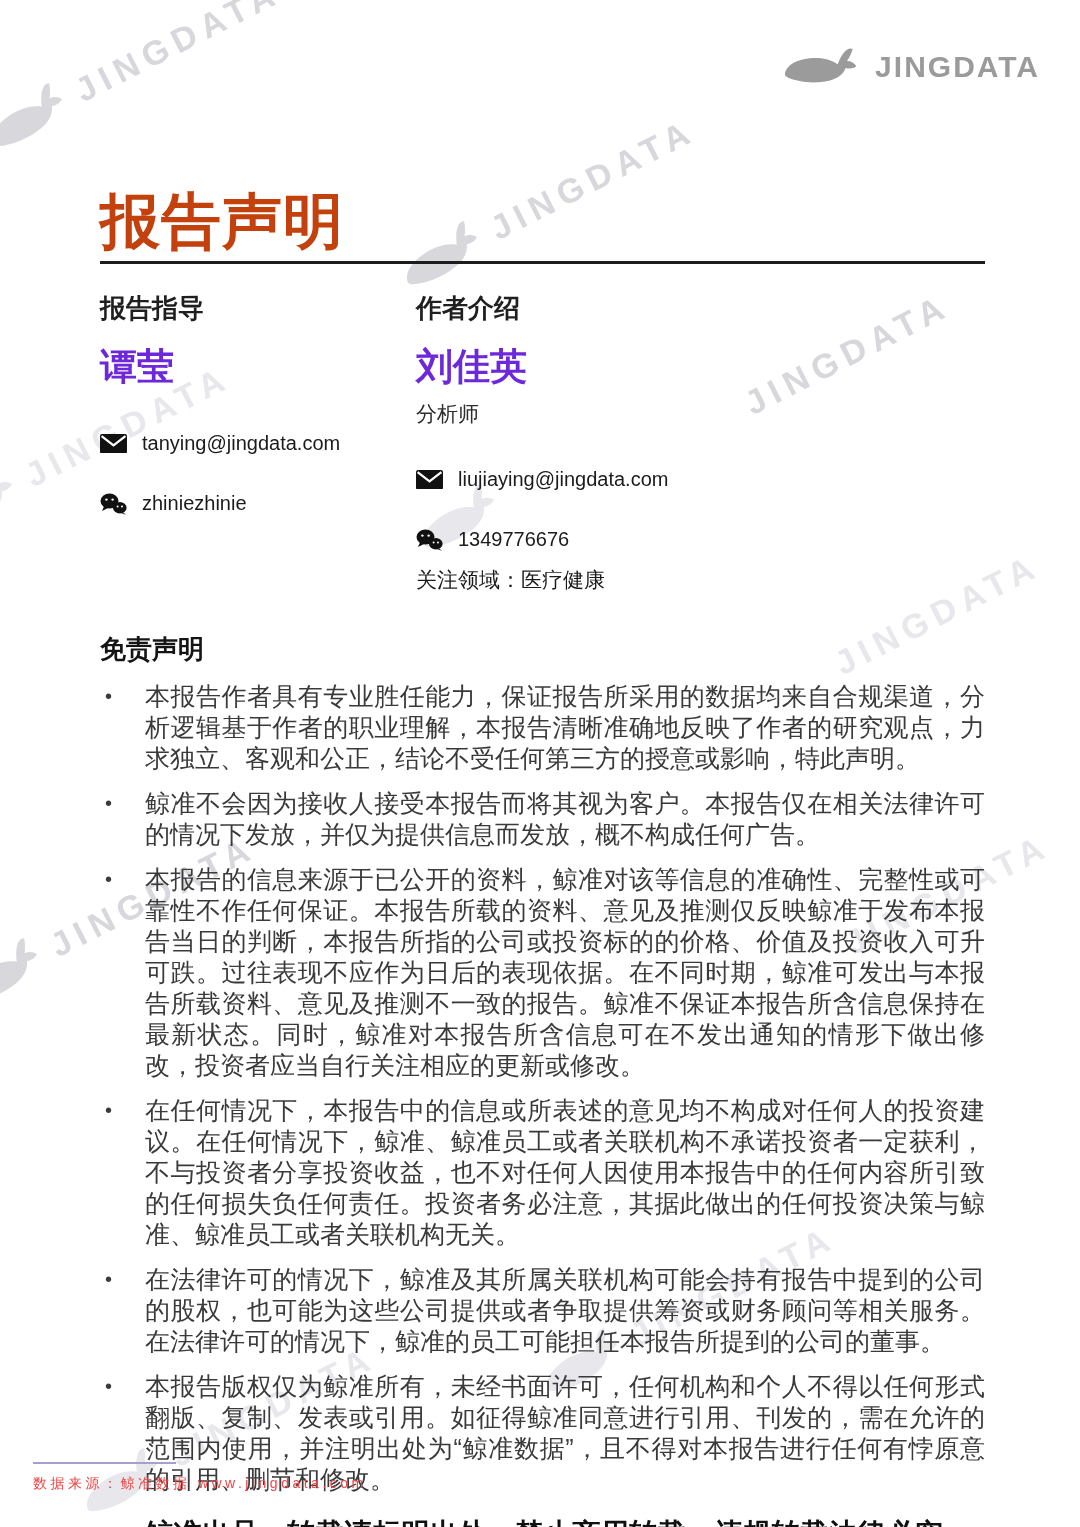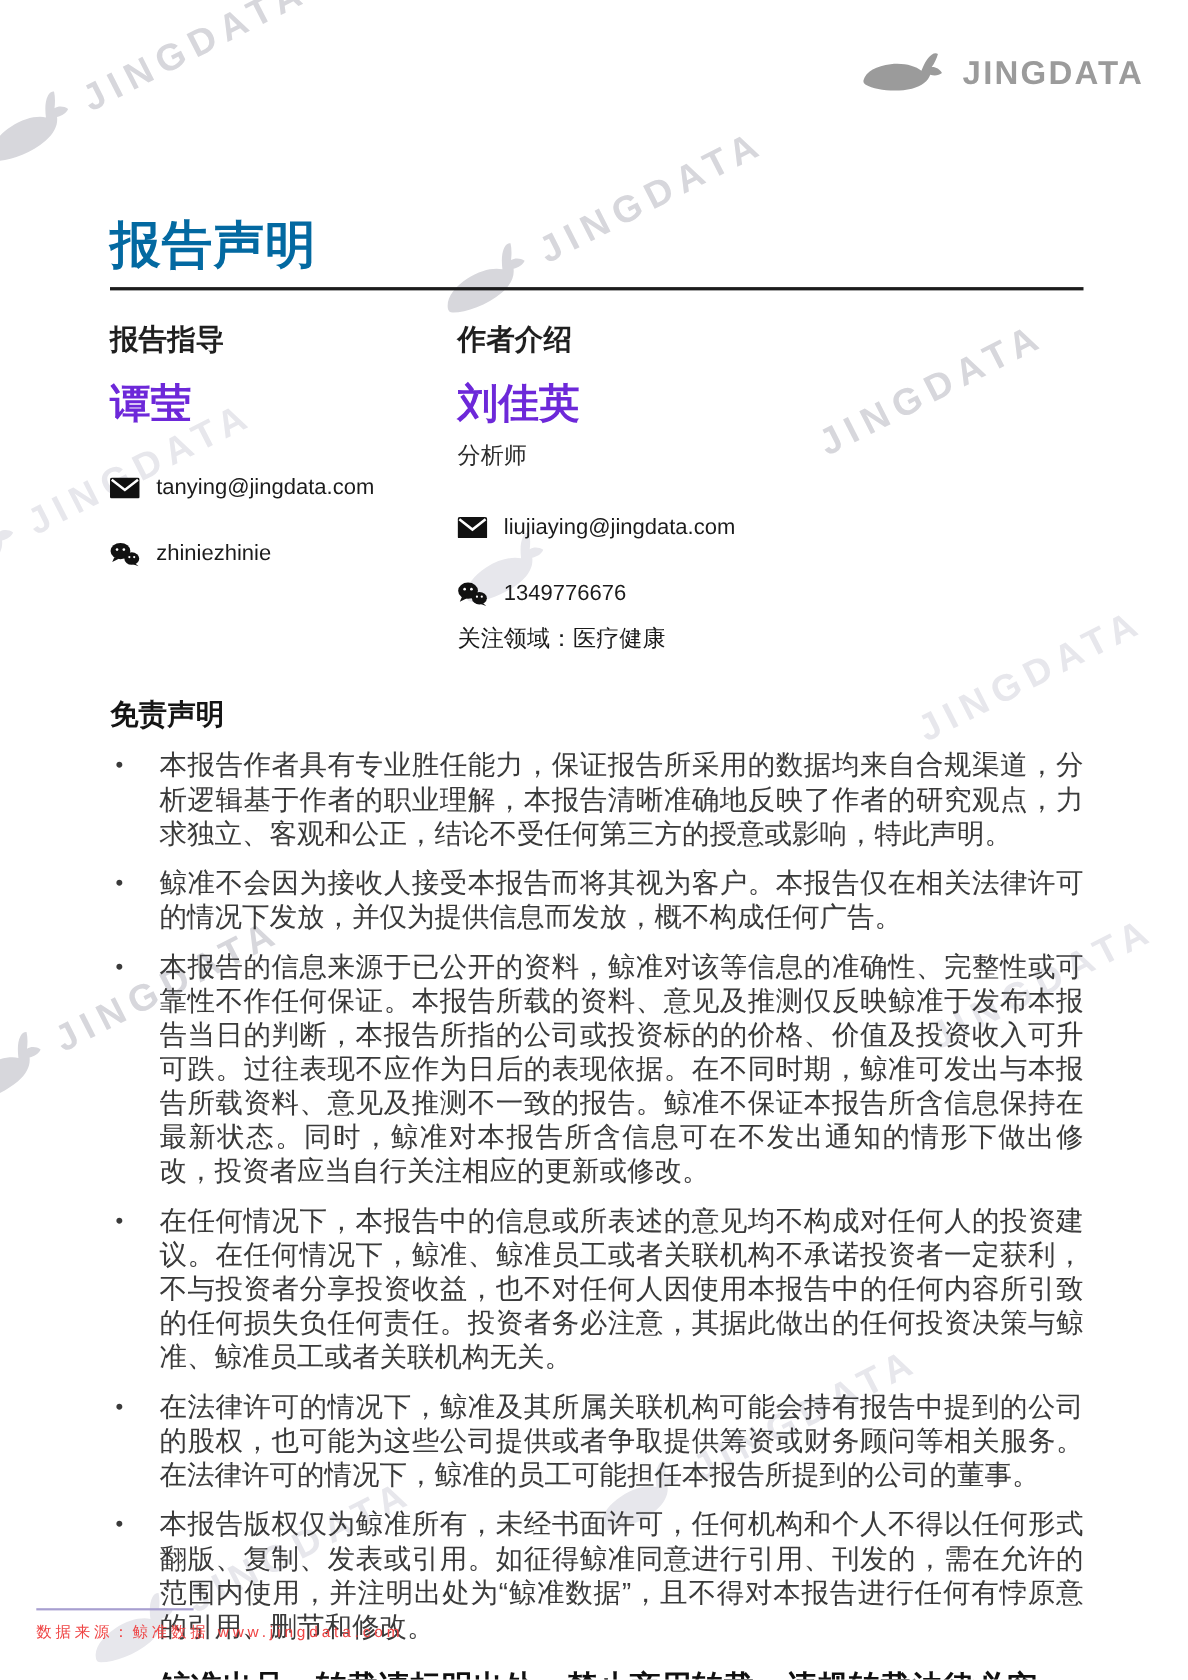--- a/index.html
+++ b/index.html
@@ -41,22 +41,22 @@
   .logo-text {
     font-size: 30px; font-weight: bold; color: #9b9b9b; letter-spacing: 2px;
   }
 
   
   .content {
     position: absolute; left: 100px; top: 196px; width: 885px;
     z-index: 1;
   }
   .page-title {
-    margin: 0; font-size: 46px; line-height: 52px; font-weight: 800;
-    color: #0369a1; letter-spacing: 1px;
+    margin: 0; font-size: 60px; line-height: 52px; font-weight: 800;
+    color: #c2410c; letter-spacing: 1px;
   }
   .title-rule { height: 3px; background: #1c1c1c; margin-top: 13px; }
 
   .people { display: flex; margin-top: 27px; }
   .person-col.left  { width: 316px; flex: none; }
   .person-col.right { flex: 1; }
   .col-header { font-size: 26px; font-weight: 800; color: #1f1f1f; }
   .person-name { font-size: 37px; font-weight: 800; color: #6d28d9; margin-top: 16px; }
   .person-role { font-size: 21px; color: #2d2d2d; margin-top: 8px; }
   .contacts { margin-top: 20px; display: flex; flex-direction: column; gap: 17px; }

